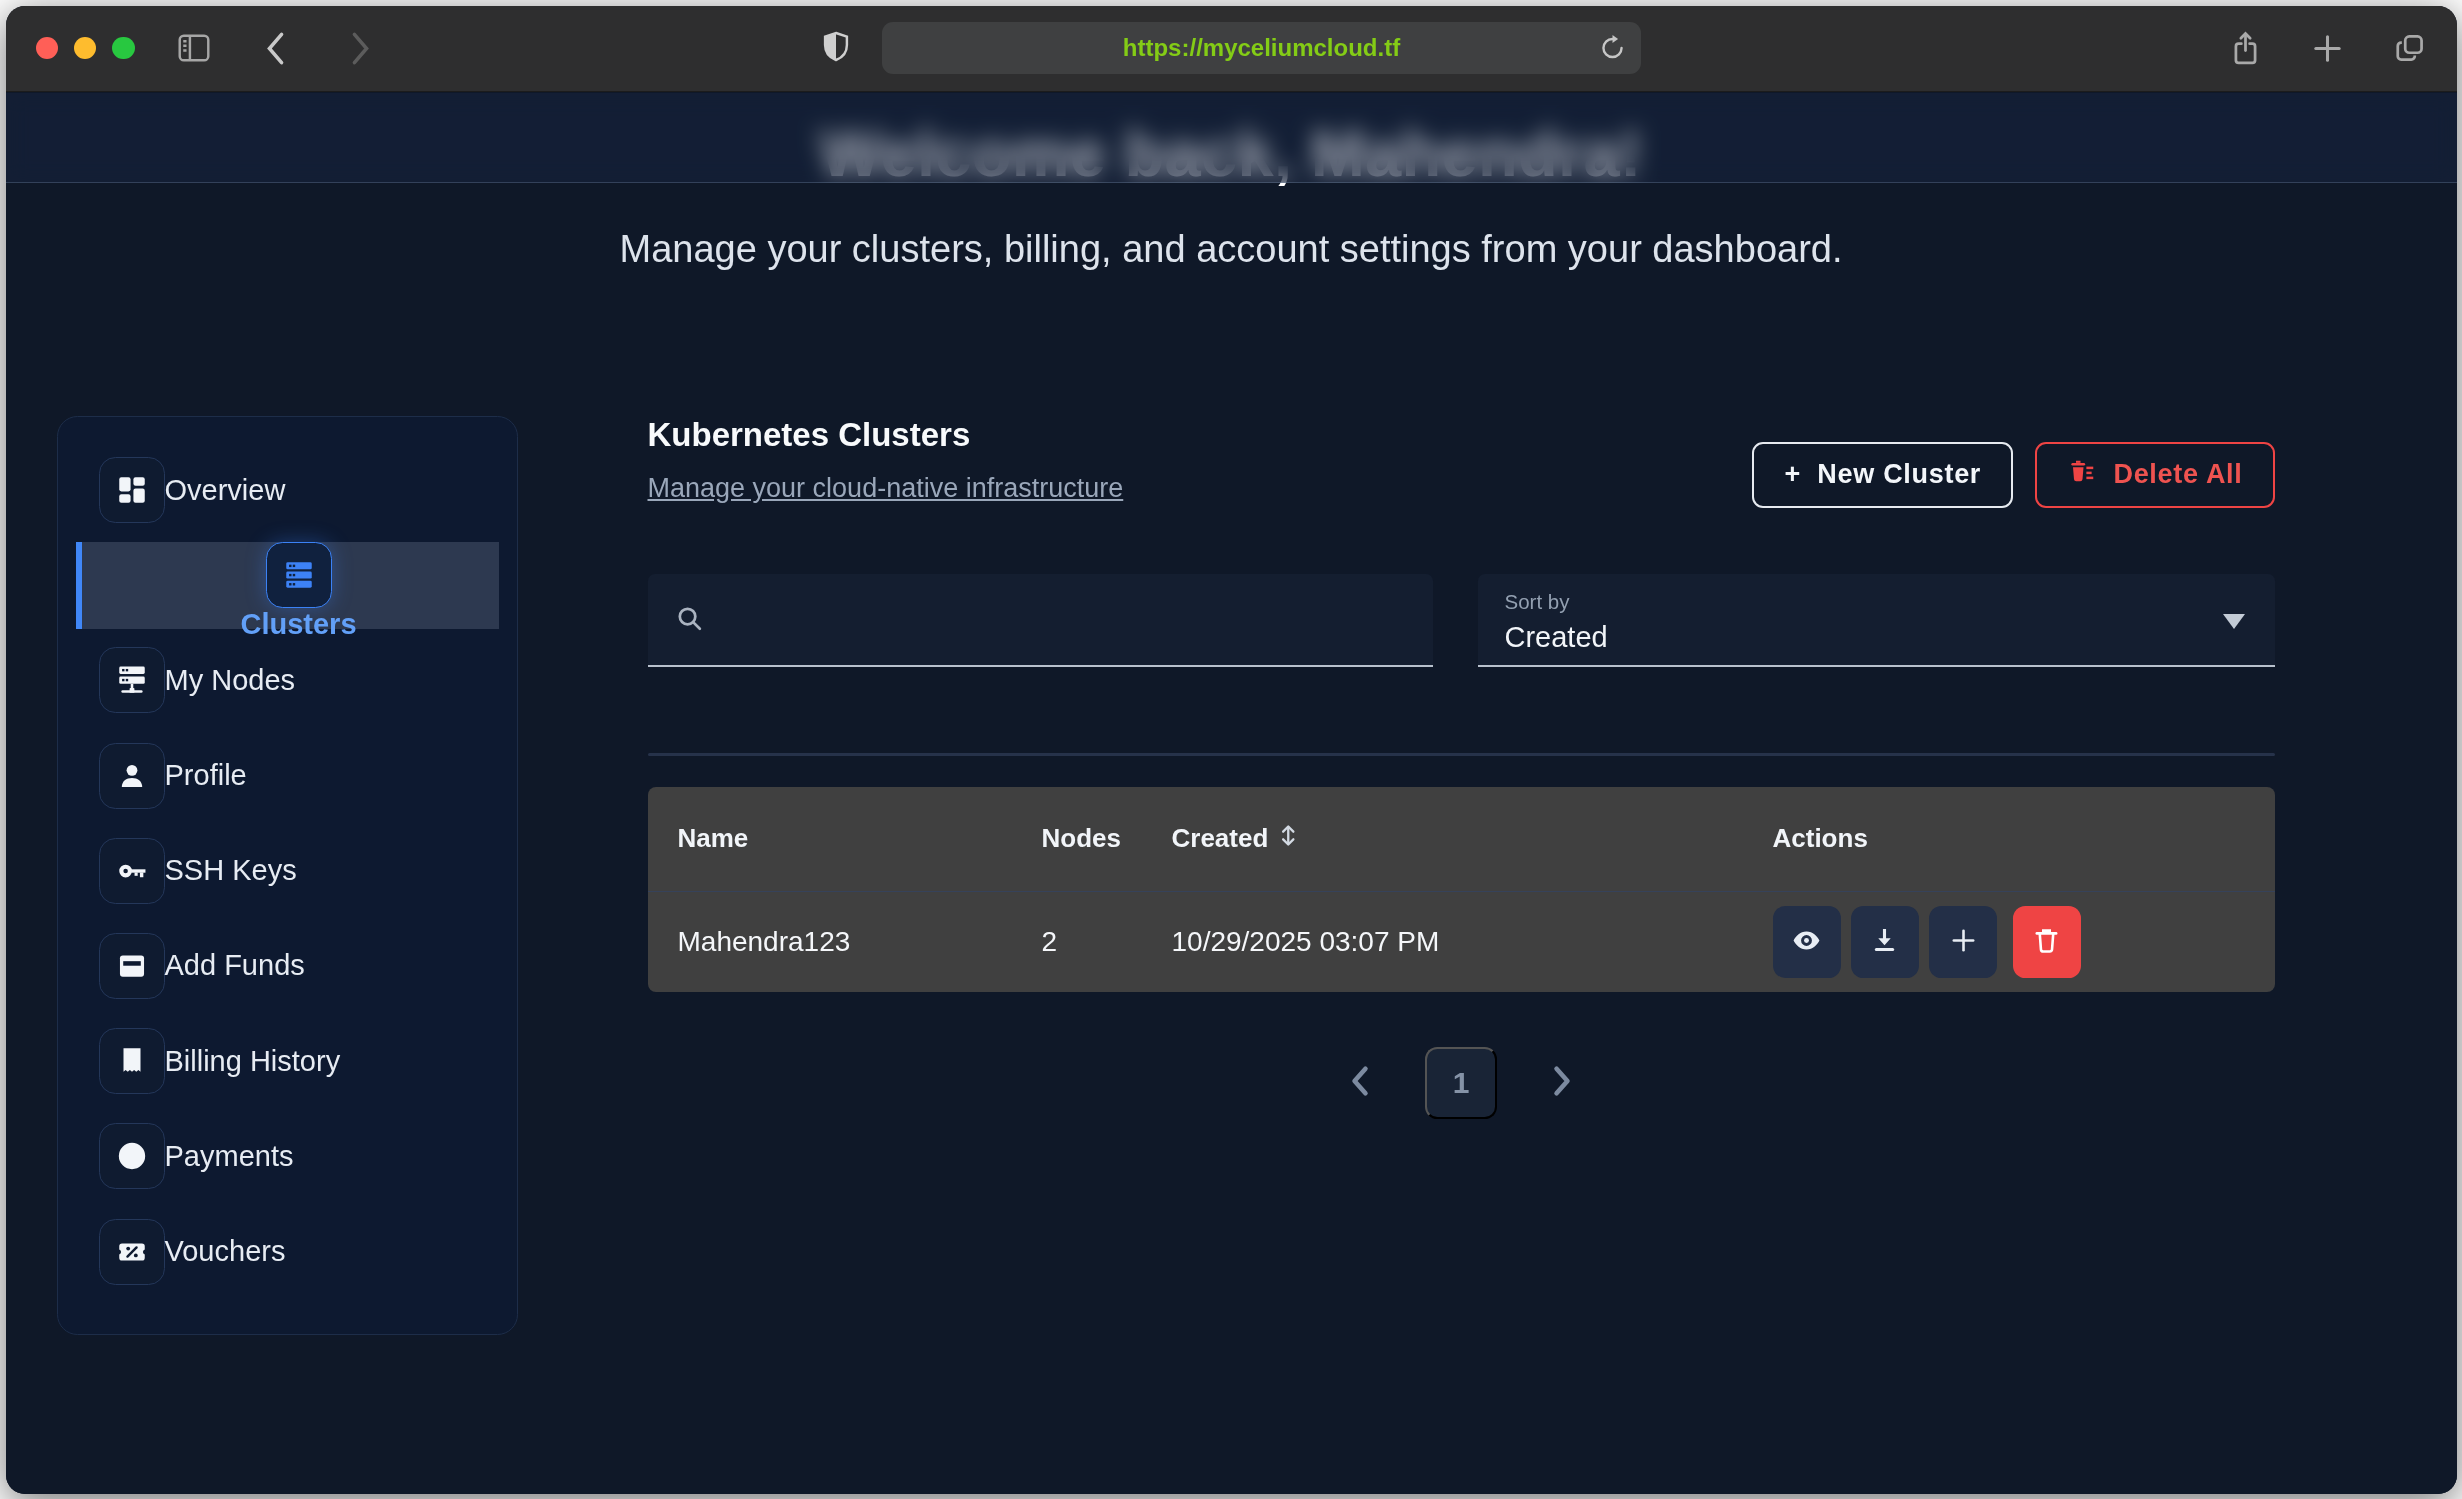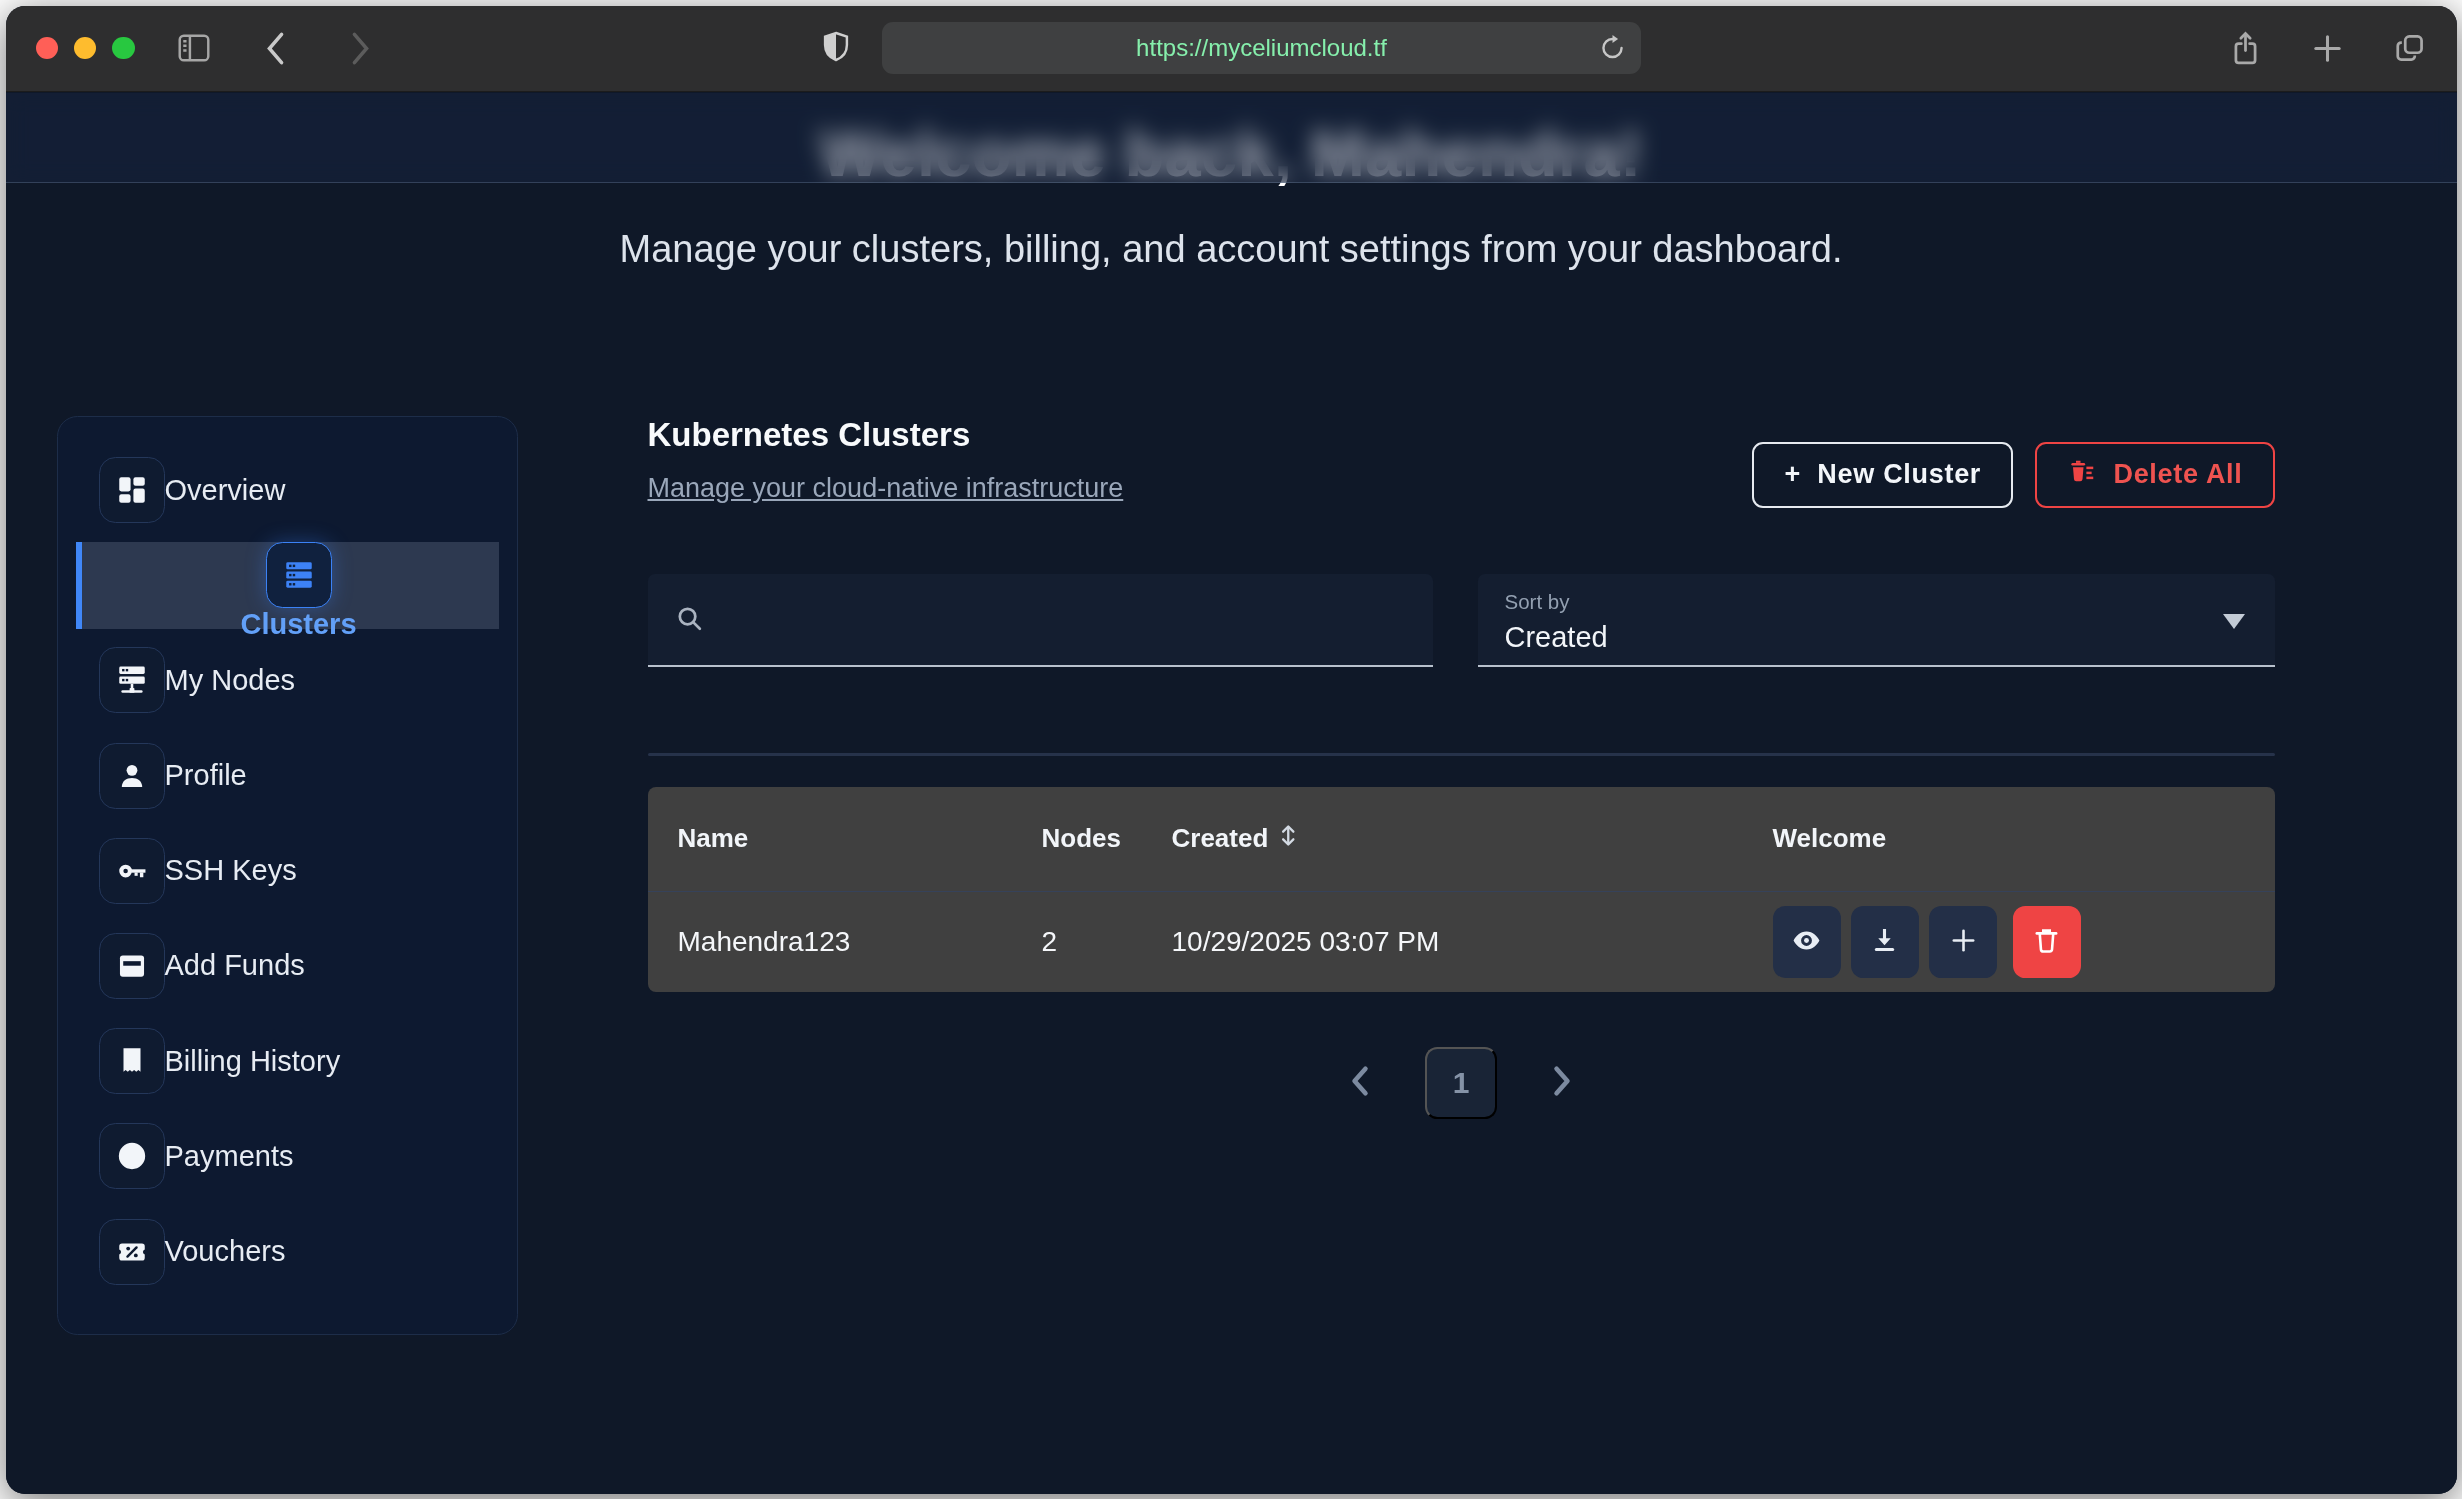--- a/index.html
+++ b/index.html
@@ -14,21 +14,21 @@
   .lights { display:flex; gap:15.7px; margin-right:42px; }
   .light { width:22.6px; height:22.6px; border-radius:50%; }
   .light.red{ background:#ff5f57; } .light.yellow{ background:#febc2e; } .light.green{ background:#28c840; }
   .tbtn { background:none; border:none; display:grid; place-items:center; cursor:default; }
   .tbtn svg { display:block; }
   .tb-toggle { margin-right:53px; }
   .tb-back { margin-right:62px; }
   .tb-center { position:absolute; left:50%; transform:translateX(-50%); display:flex; align-items:center; gap:31px; }
   .urlbar { position:relative; width:759px; height:52px; border-radius:11px; background:#3f4041;
             display:flex; align-items:center; justify-content:center; }
-  .urltext { font-size:24px; color:#86efac; }
+  .urltext { font-size:24px; color:#84cc16;font-weight:bold; }
   .tb-refresh { position:absolute; right:13.7px; top:50%; transform:translateY(-50%); }
   .tb-right { margin-left:auto; display:flex; align-items:center; gap:49px; }
 
   
   .page { position:absolute; top:87px; left:0; right:0; bottom:0; background:#0f1828; overflow:hidden; }
   .scroll-veil { position:absolute; top:0; left:0; right:0; height:90px; z-index:6;
                  background:rgba(26,41,68,.42);
                  -webkit-backdrop-filter:blur(11px) saturate(1.1); backdrop-filter:blur(11px) saturate(1.1);
                  border-bottom:1.4px solid rgba(138,158,190,.28); }
   .hero { position:relative; z-index:1; padding-top:23px; text-align:center; }
@@ -372,21 +372,21 @@
             <span class="created-head">
               <span>Created</span>
               <span>
                 <svg width="20.5" height="23" viewBox="0 0 16 18" fill="none" stroke="#d3dae3" stroke-width="1.8" stroke-linecap="round" stroke-linejoin="round">
                   <polyline points="4,6 8,2 12,6"></polyline>
                     <polyline points="4,12 8,16 12,12"></polyline>
                     <line x1="8" y1="2.5" x2="8" y2="15.5"></line>
                 </svg>
               </span>
             </span>
-            <span>Welcome</span>
+            <span>Actions</span>
           </div>
 
           <div class="t-row">
             <span>Mahendra123</span>
             <span>2</span>
             <span>10/29/2025 03:07 PM</span>
             <span class="actions-cell">
               <button class="abtn">
                 <span>
                   <svg viewBox="0 0 24 24" width="31" height="31" fill="#e8edf4" fill-rule="evenodd">

